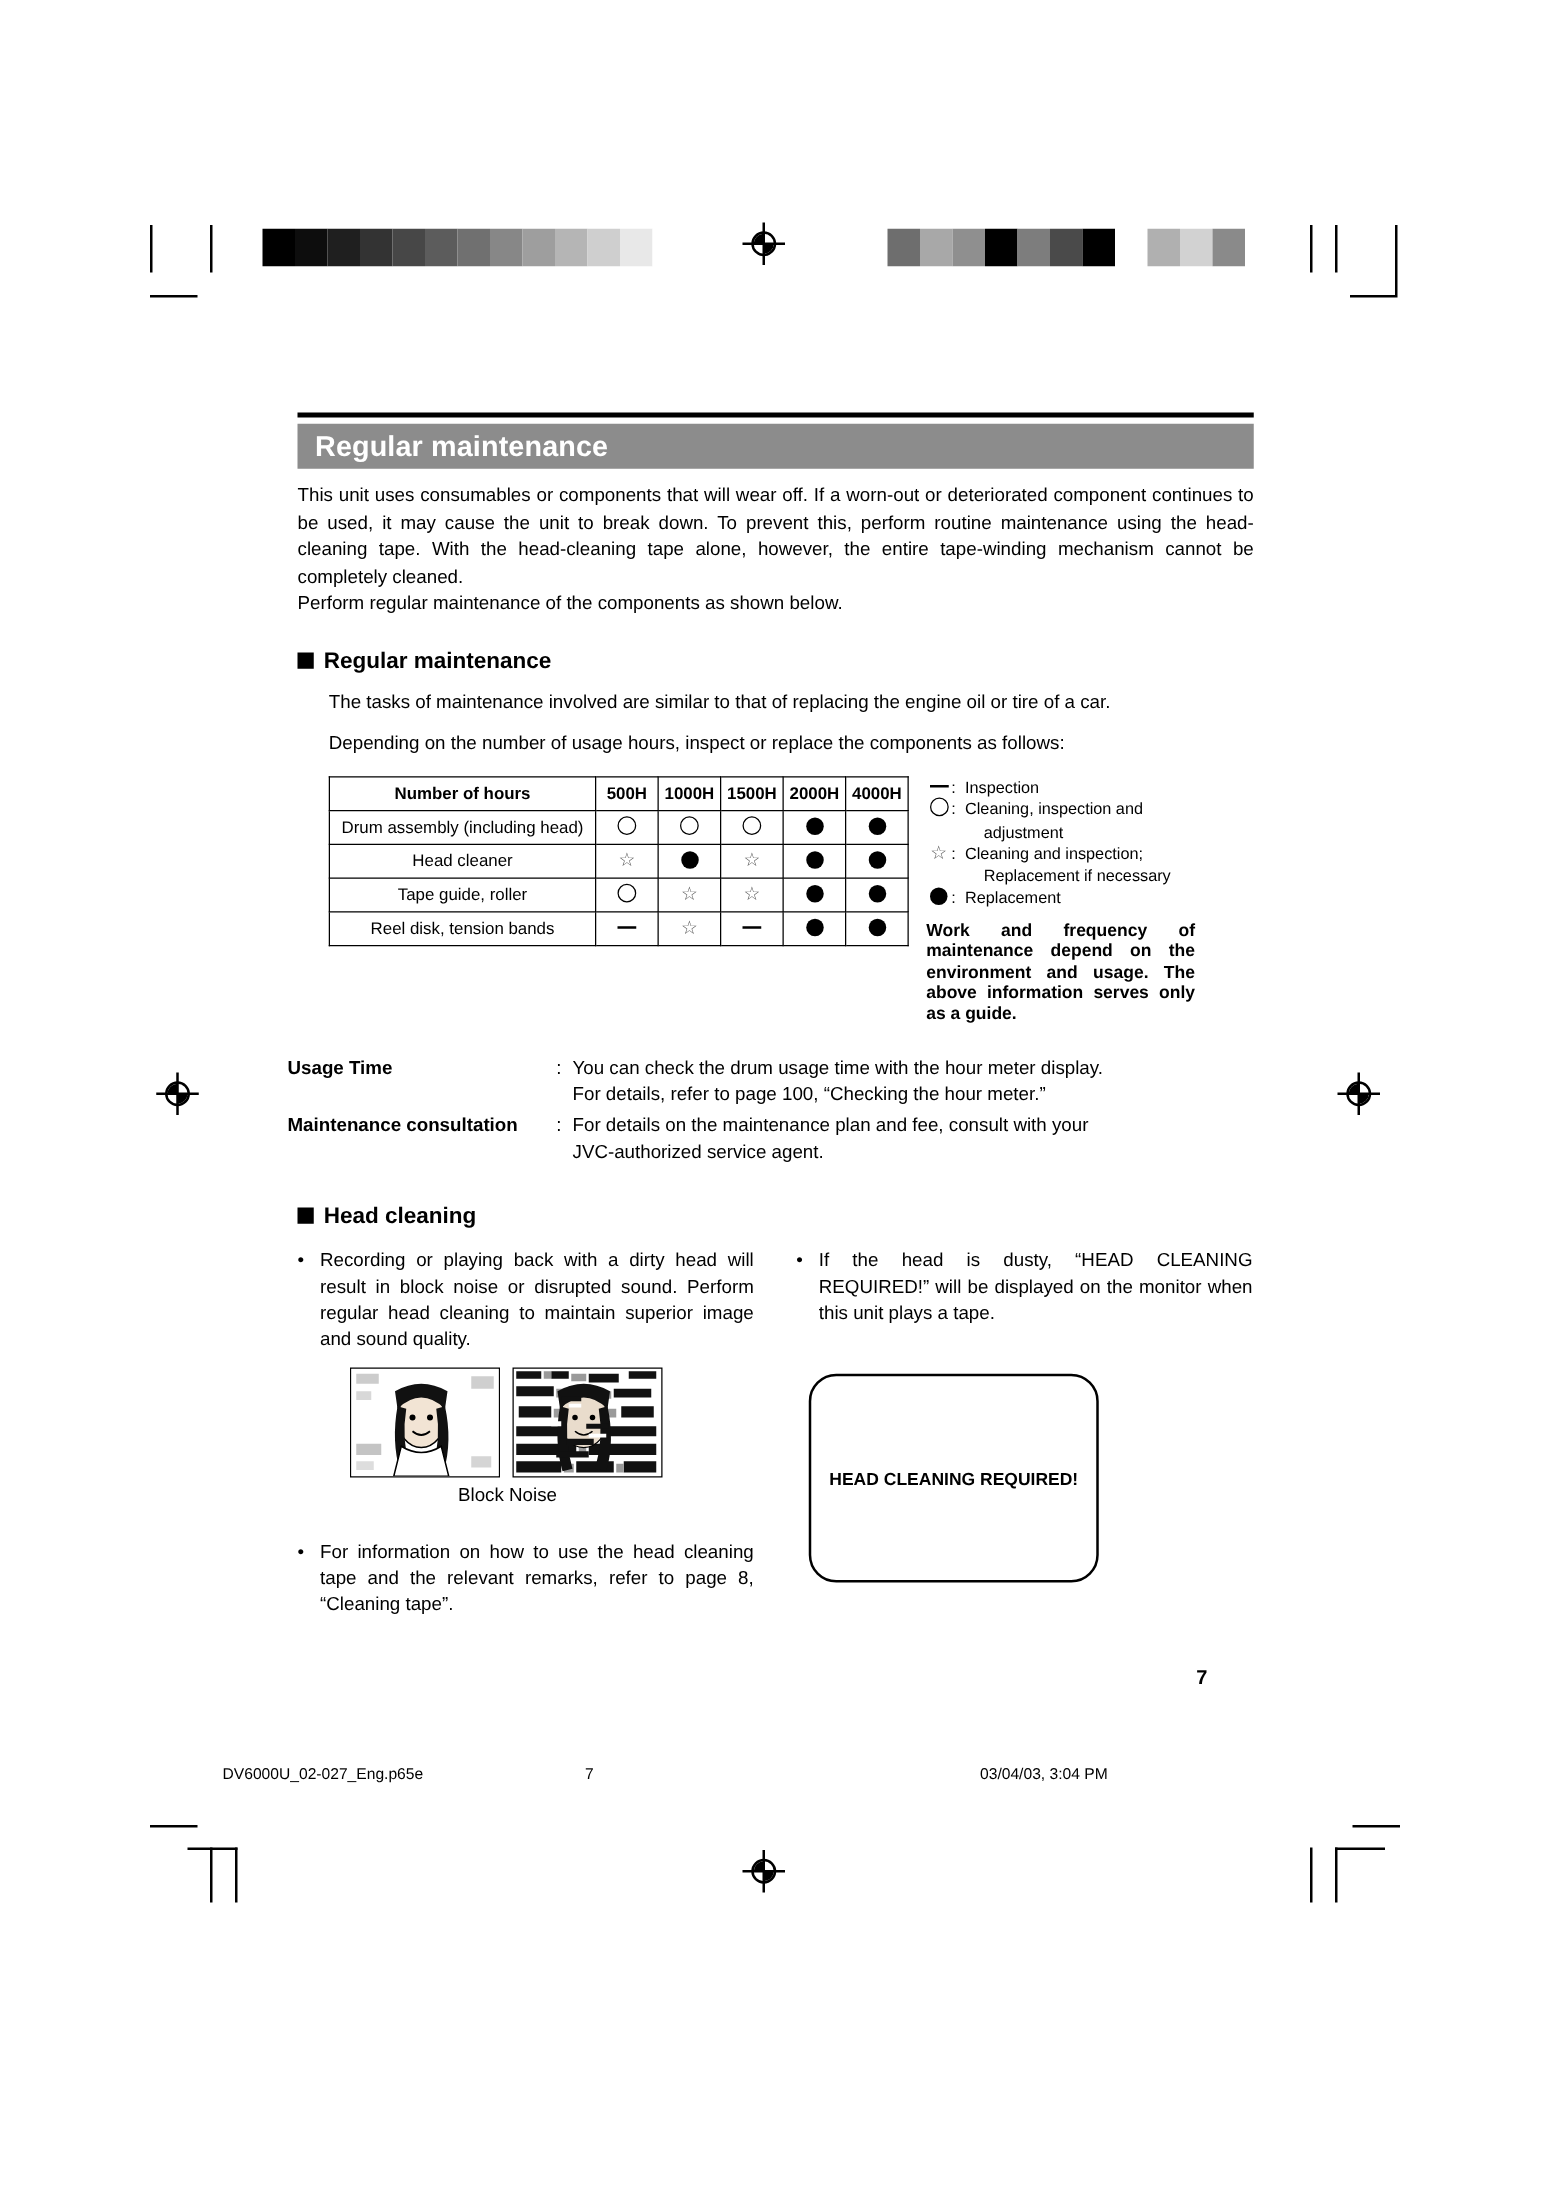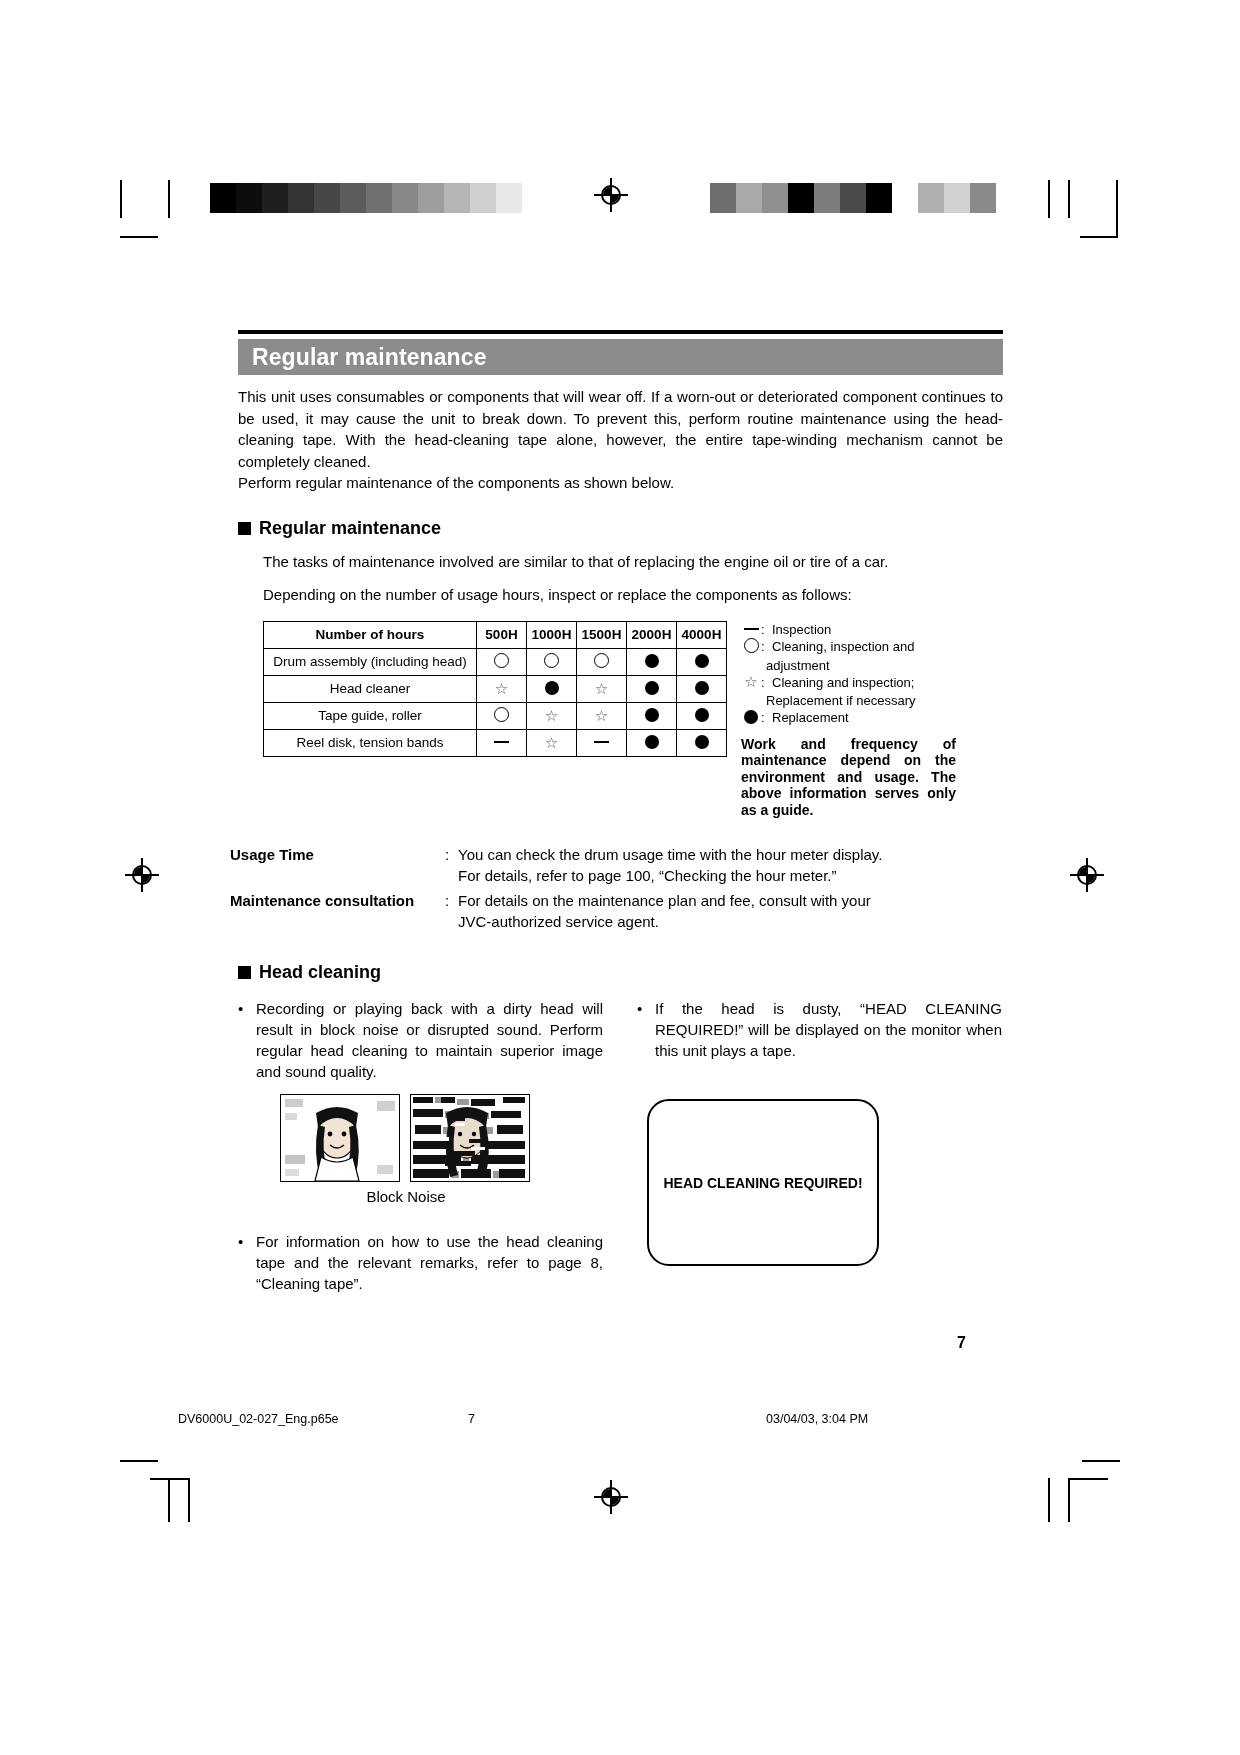--- a/index.html
+++ b/index.html
@@ -86,21 +86,21 @@
   .sym-open::before  { content:""; display:inline-block; width:13px; height:13px; border:1.6px solid #000; border-radius:50%; vertical-align:-1px;}
   .sym-fill::before  { content:""; display:inline-block; width:14px; height:14px; background:#000; border-radius:50%; vertical-align:-2px;}
   .sym-dash::before  { content:""; display:inline-block; width:15px; height:1.8px; background:#000; vertical-align:4px;}
   .sym-star { font-size:15px; color:#555; line-height:1; }
 
   .legend { margin-left:14px; width:215px; }
   .legend .lrow { display:flex; font-size:13px; line-height:17.5px; }
   .legend .lmark { width:20px; flex:0 0 20px; text-align:center; }
   .legend .lcolon { width:11px; flex:0 0 11px; }
   .legend .ltext { flex:1; }
-  .legend .lcont { margin-left:25px; font-size:13px; line-height:17.5px; }
+  .legend .lcont { margin-left:46px; font-size:13px; line-height:17.5px; }
   .legend .note {
     margin-top:9px; font-size:14px; font-weight:bold; line-height:16.5px;
     text-align:justify;
   }
 
   
   .deflist { margin-top:26px; margin-left:-8px; }
   .defrow { display:flex; font-size:15px; line-height:21px; margin-bottom:4px; }
   .defrow .term { width:215px; flex:0 0 215px; font-weight:bold; }
   .defrow .colon { width:13px; flex:0 0 13px; }
@@ -125,21 +125,21 @@
     display:flex; align-items:center; justify-content:center;
   }
   .monitor .msg { font-size:14px; font-weight:bold; text-align:center; }
 
   .pagenum { position:absolute; left:957px; top:1334px; font-size:16px; font-weight:bold; }
 
   
   .footer { position:absolute; top:1412px; left:0; width:1240px; font-size:12.5px; }
   .footer .f-file { position:absolute; left:178px; }
   .footer .f-page { position:absolute; left:468px; }
-  .footer .f-date { position:absolute; left:766px; }
+  .footer .f-date { position:absolute; left:784px; }
 </style>
 </head>
 <body>
 
 <div class="crop" style="left:120px; top:180px; width:70px; height:60px;">
   <div class="v" style="left:0; top:0; height:38px;"></div>
   <div class="h" style="left:0; top:56px; width:38px;"></div>
   <div class="v" style="left:48px; top:0; height:38px;"></div>
 </div>
 <div class="crop" style="left:1048px; top:180px; width:70px; height:60px;">

